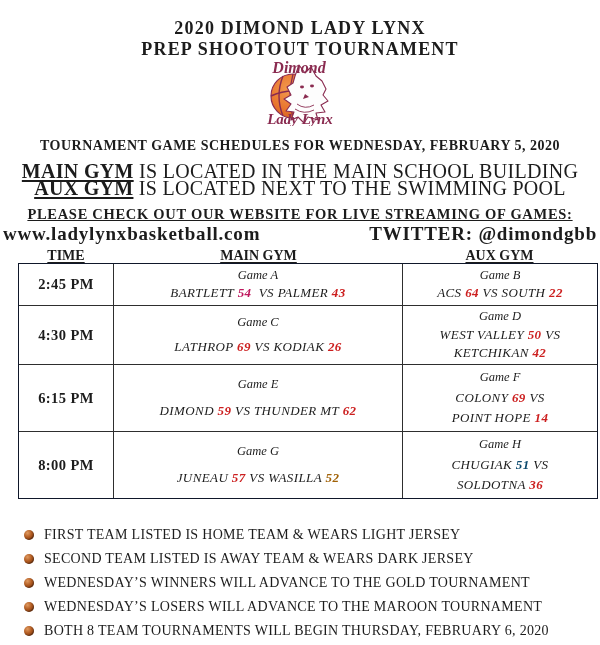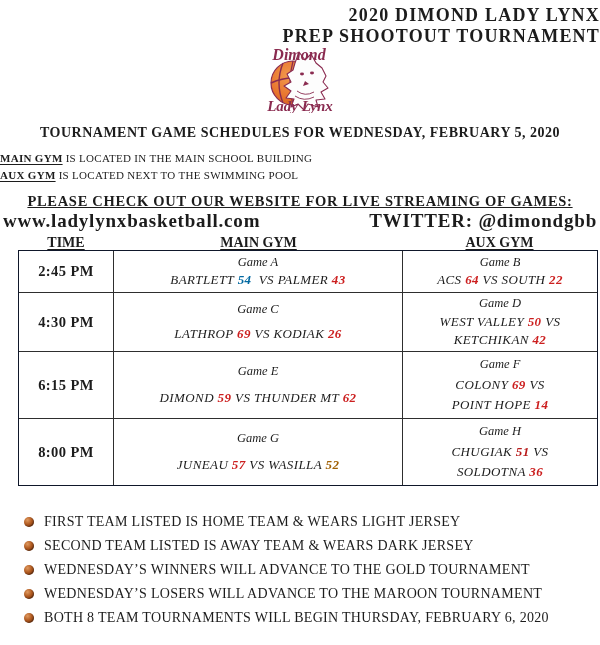--- a/index.html
+++ b/index.html
@@ -5,38 +5,38 @@
   html, body { margin: 0; padding: 0; }
   body {
     width: 600px; height: 645px;
     background: #ffffff;
     font-family: "Liberation Serif", serif;
     color: #1c1c1c;
     overflow: hidden;
   }
   * { box-sizing: border-box; }
 
-  .title-block { text-align: right; padding-top: 5px; }
+  .title-block { text-align: center; padding-top: 18px; }
   .title-line {
     font-weight: bold; font-size: 18px; line-height: 21px;
     letter-spacing: 1.2px;
   }
 
   .logo-wrap { display: flex; justify-content: center; }
   .logo-wrap svg text {
     font-family: "Liberation Serif", serif;
     font-style: italic; font-weight: bold;
   }
 
   .sched-heading {
     margin-top: 11px; text-align: center;
     font-weight: bold; font-size: 14px; letter-spacing: 0.5px; line-height: 17px;
   }
 
-  .locations { margin-top: 9px; font-size: 11px; line-height: 17px; letter-spacing: 0.3px; }
+  .locations { margin-top: 9px; text-align: center; font-size: 20px; line-height: 17px; letter-spacing: 0.3px; }
   .gym-name { font-weight: bold; text-decoration: underline; text-underline-offset: 2px; }
 
   .stream-heading {
     margin-top: 9px; text-align: center;
     font-weight: bold; font-size: 14.5px; letter-spacing: 0.7px; line-height: 17px; text-decoration: underline;
   }
   .stream-links {
     display: flex; justify-content: space-between;
     padding: 0 3px; margin-top: 0px;
     font-weight: bold; font-size: 19px; line-height: 22px; letter-spacing: 0.8px;
@@ -136,21 +136,21 @@
   <div class="sched-table-block">
     <div class="sched-head">
       <span class="hd">TIME</span>
       <span class="hd">MAIN GYM</span>
       <span class="hd">AUX GYM</span>
     </div>
     <div class="grid">
         <div class="cell time-cell">2:45 PM</div>
         <div class="cell gym-cell">
           <div class="game-label">Game A</div>
-          <div class="matchup-line"><span>BARTLETT </span><span class="score" style="color: #0369a1;">54</span><span>&nbsp; VS PALMER </span><span class="score" style="color: rgb(204, 31, 31);">43</span></div>
+          <div class="matchup-line"><span>BARTLETT </span><span class="score" style="color: #be185d;">54</span><span>&nbsp; VS PALMER </span><span class="score" style="color: rgb(204, 31, 31);">43</span></div>
         </div>
         <div class="cell gym-cell">
           <div class="game-label">Game B</div>
           <div class="matchup-line"><span>ACS </span><span class="score" style="color: rgb(204, 31, 31);">64</span><span> VS SOUTH </span><span class="score" style="color: rgb(204, 31, 31);">22</span></div>
         </div>
         <div class="cell time-cell">4:30 PM</div>
         <div class="cell gym-cell">
           <div class="game-label">Game C</div>
           <div class="matchup-line"><span>LATHROP </span><span class="score" style="color: rgb(204, 31, 31);">69</span><span> VS KODIAK </span><span class="score" style="color: rgb(204, 31, 31); margin-top: 40px;">26</span></div>
         </div>
@@ -169,21 +169,21 @@
           <div class="matchup-line"><span>COLONY </span><span class="score" style="color: rgb(204, 31, 31);">69</span><span> VS</span></div>
           <div class="matchup-line"><span>POINT HOPE </span><span class="score" style="color: rgb(204, 31, 31);">14</span></div>
         </div>
         <div class="cell time-cell">8:00 PM</div>
         <div class="cell gym-cell">
           <div class="game-label">Game G</div>
           <div class="matchup-line"><span>JUNEAU </span><span class="score" style="color: rgb(204, 31, 31);">57</span><span> VS WASILLA </span><span class="score" style="color: #a16207;">52</span></div>
         </div>
         <div class="cell gym-cell">
           <div class="game-label">Game H</div>
-          <div class="matchup-line"><span>CHUGIAK </span><span class="score" style="color: #b91c1c;">51</span><span> VS</span></div>
+          <div class="matchup-line"><span>CHUGIAK </span><span class="score" style="color: #0c4a6e;">51</span><span> VS</span></div>
           <div class="matchup-line"><span>SOLDOTNA </span><span class="score" style="color: rgb(204, 31, 31);">36</span></div>
         </div>
       </div>
   </div>
 
   <ul class="notes">
       <li class="note">
         <span class="bullet"></span>
         <span>FIRST TEAM LISTED IS HOME TEAM &amp; WEARS LIGHT JERSEY</span>
       </li>

